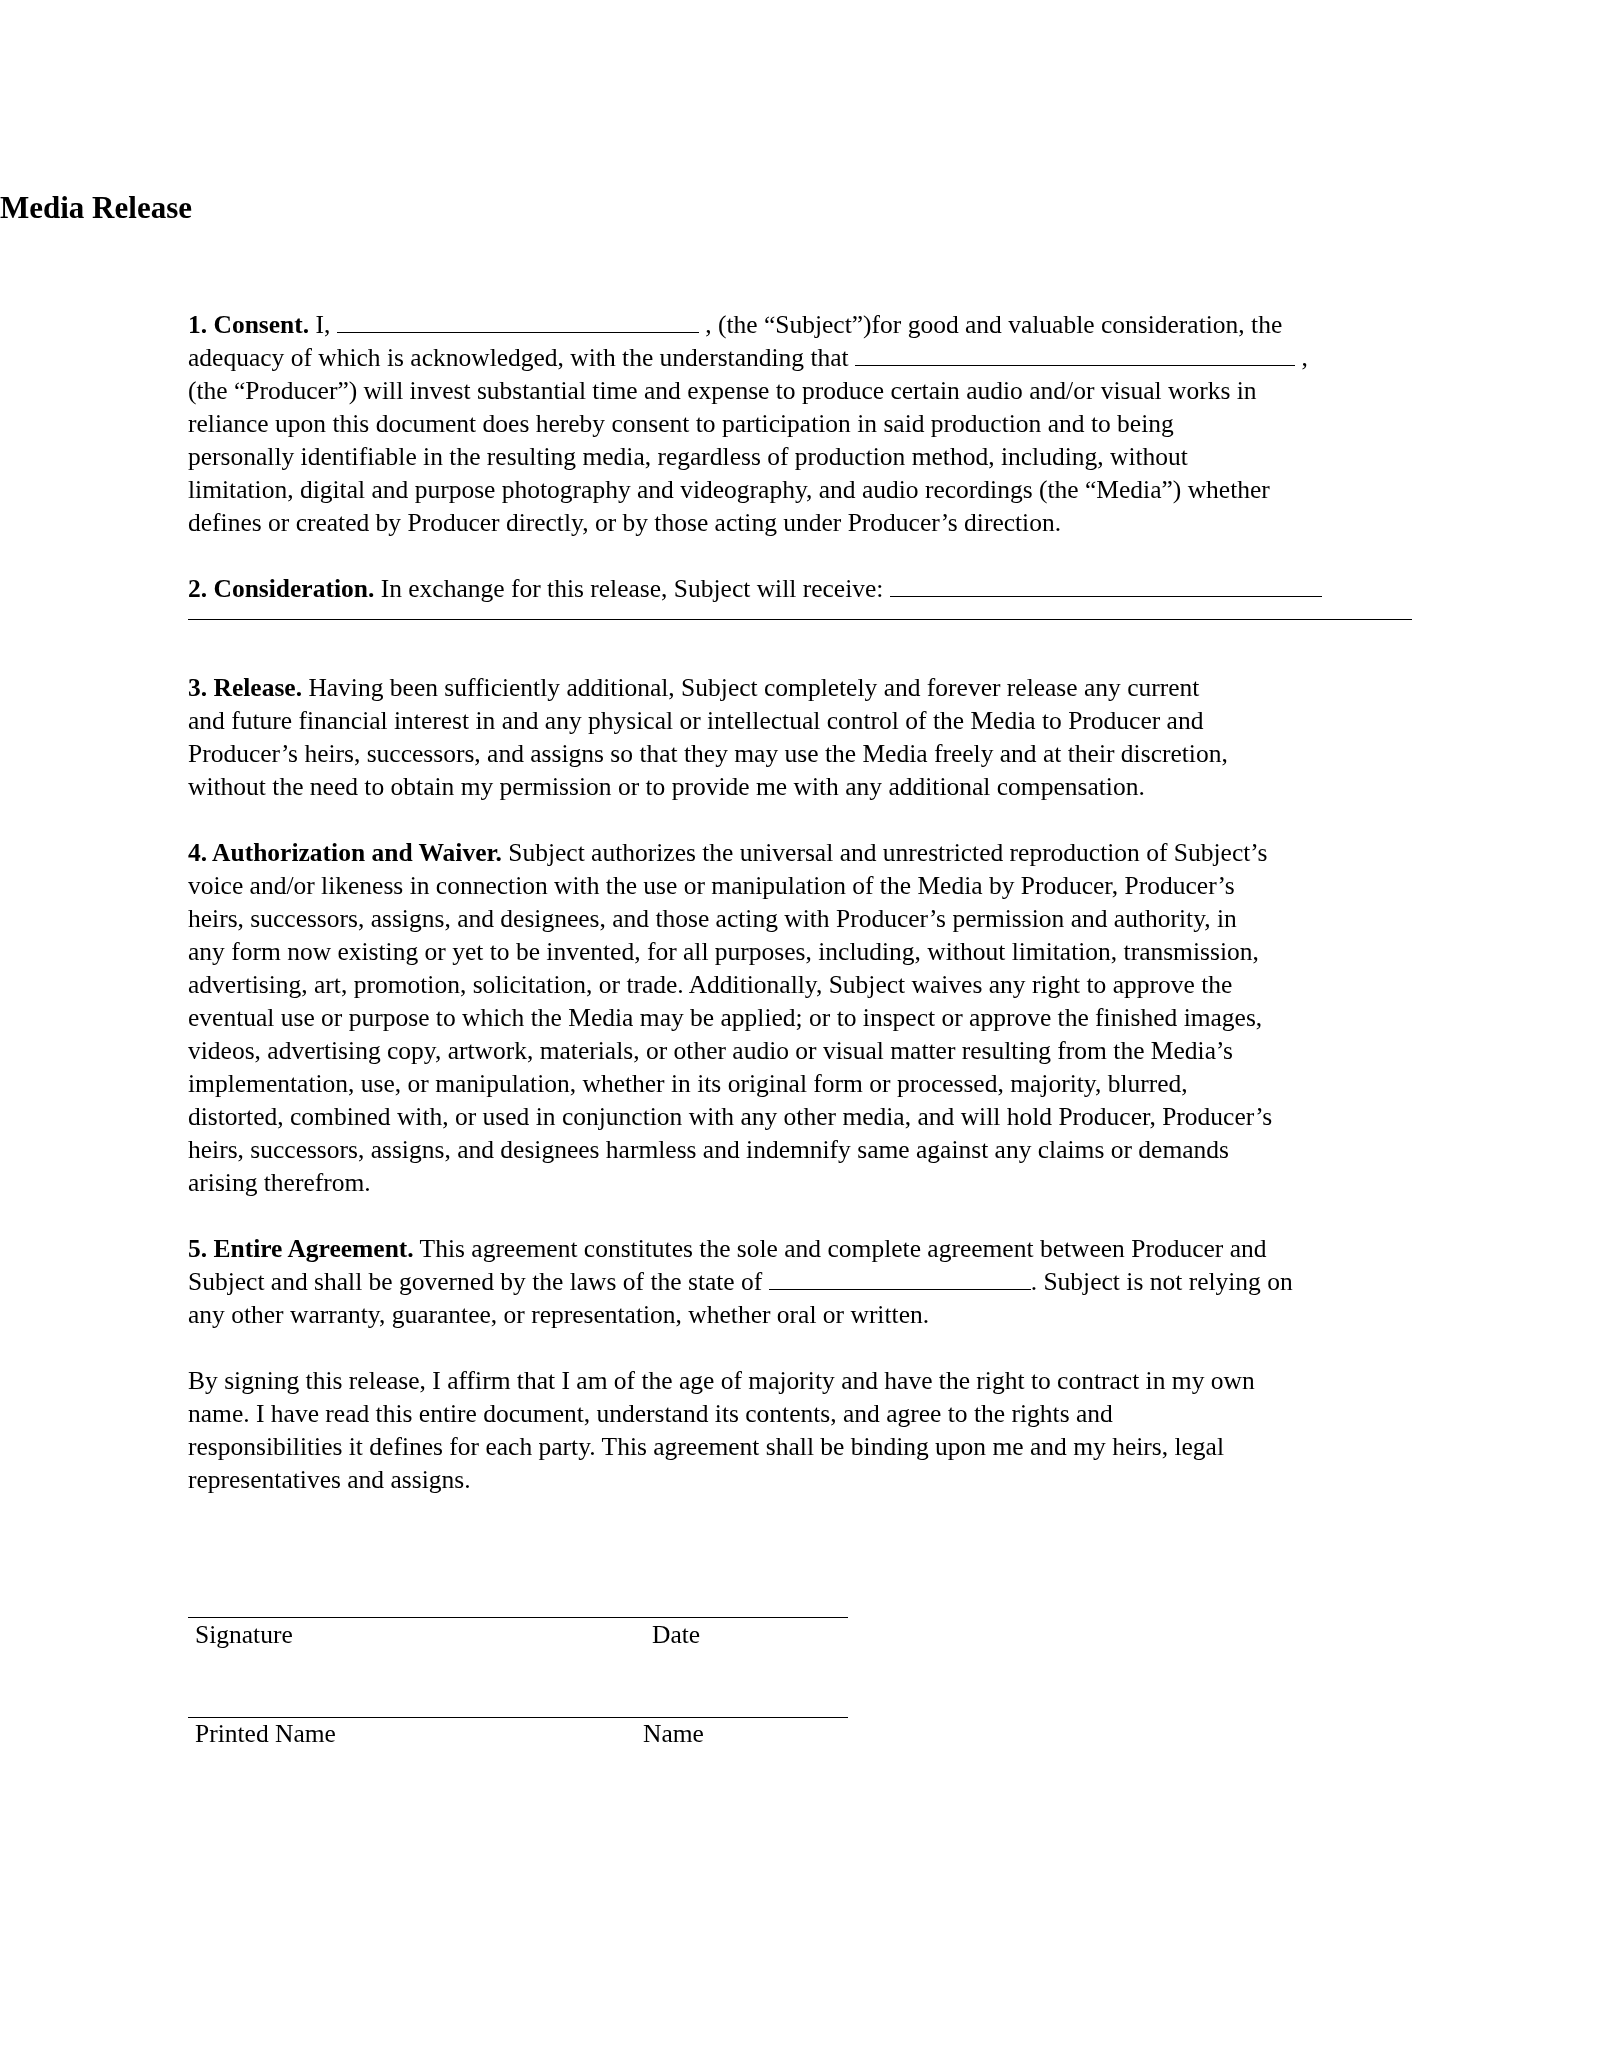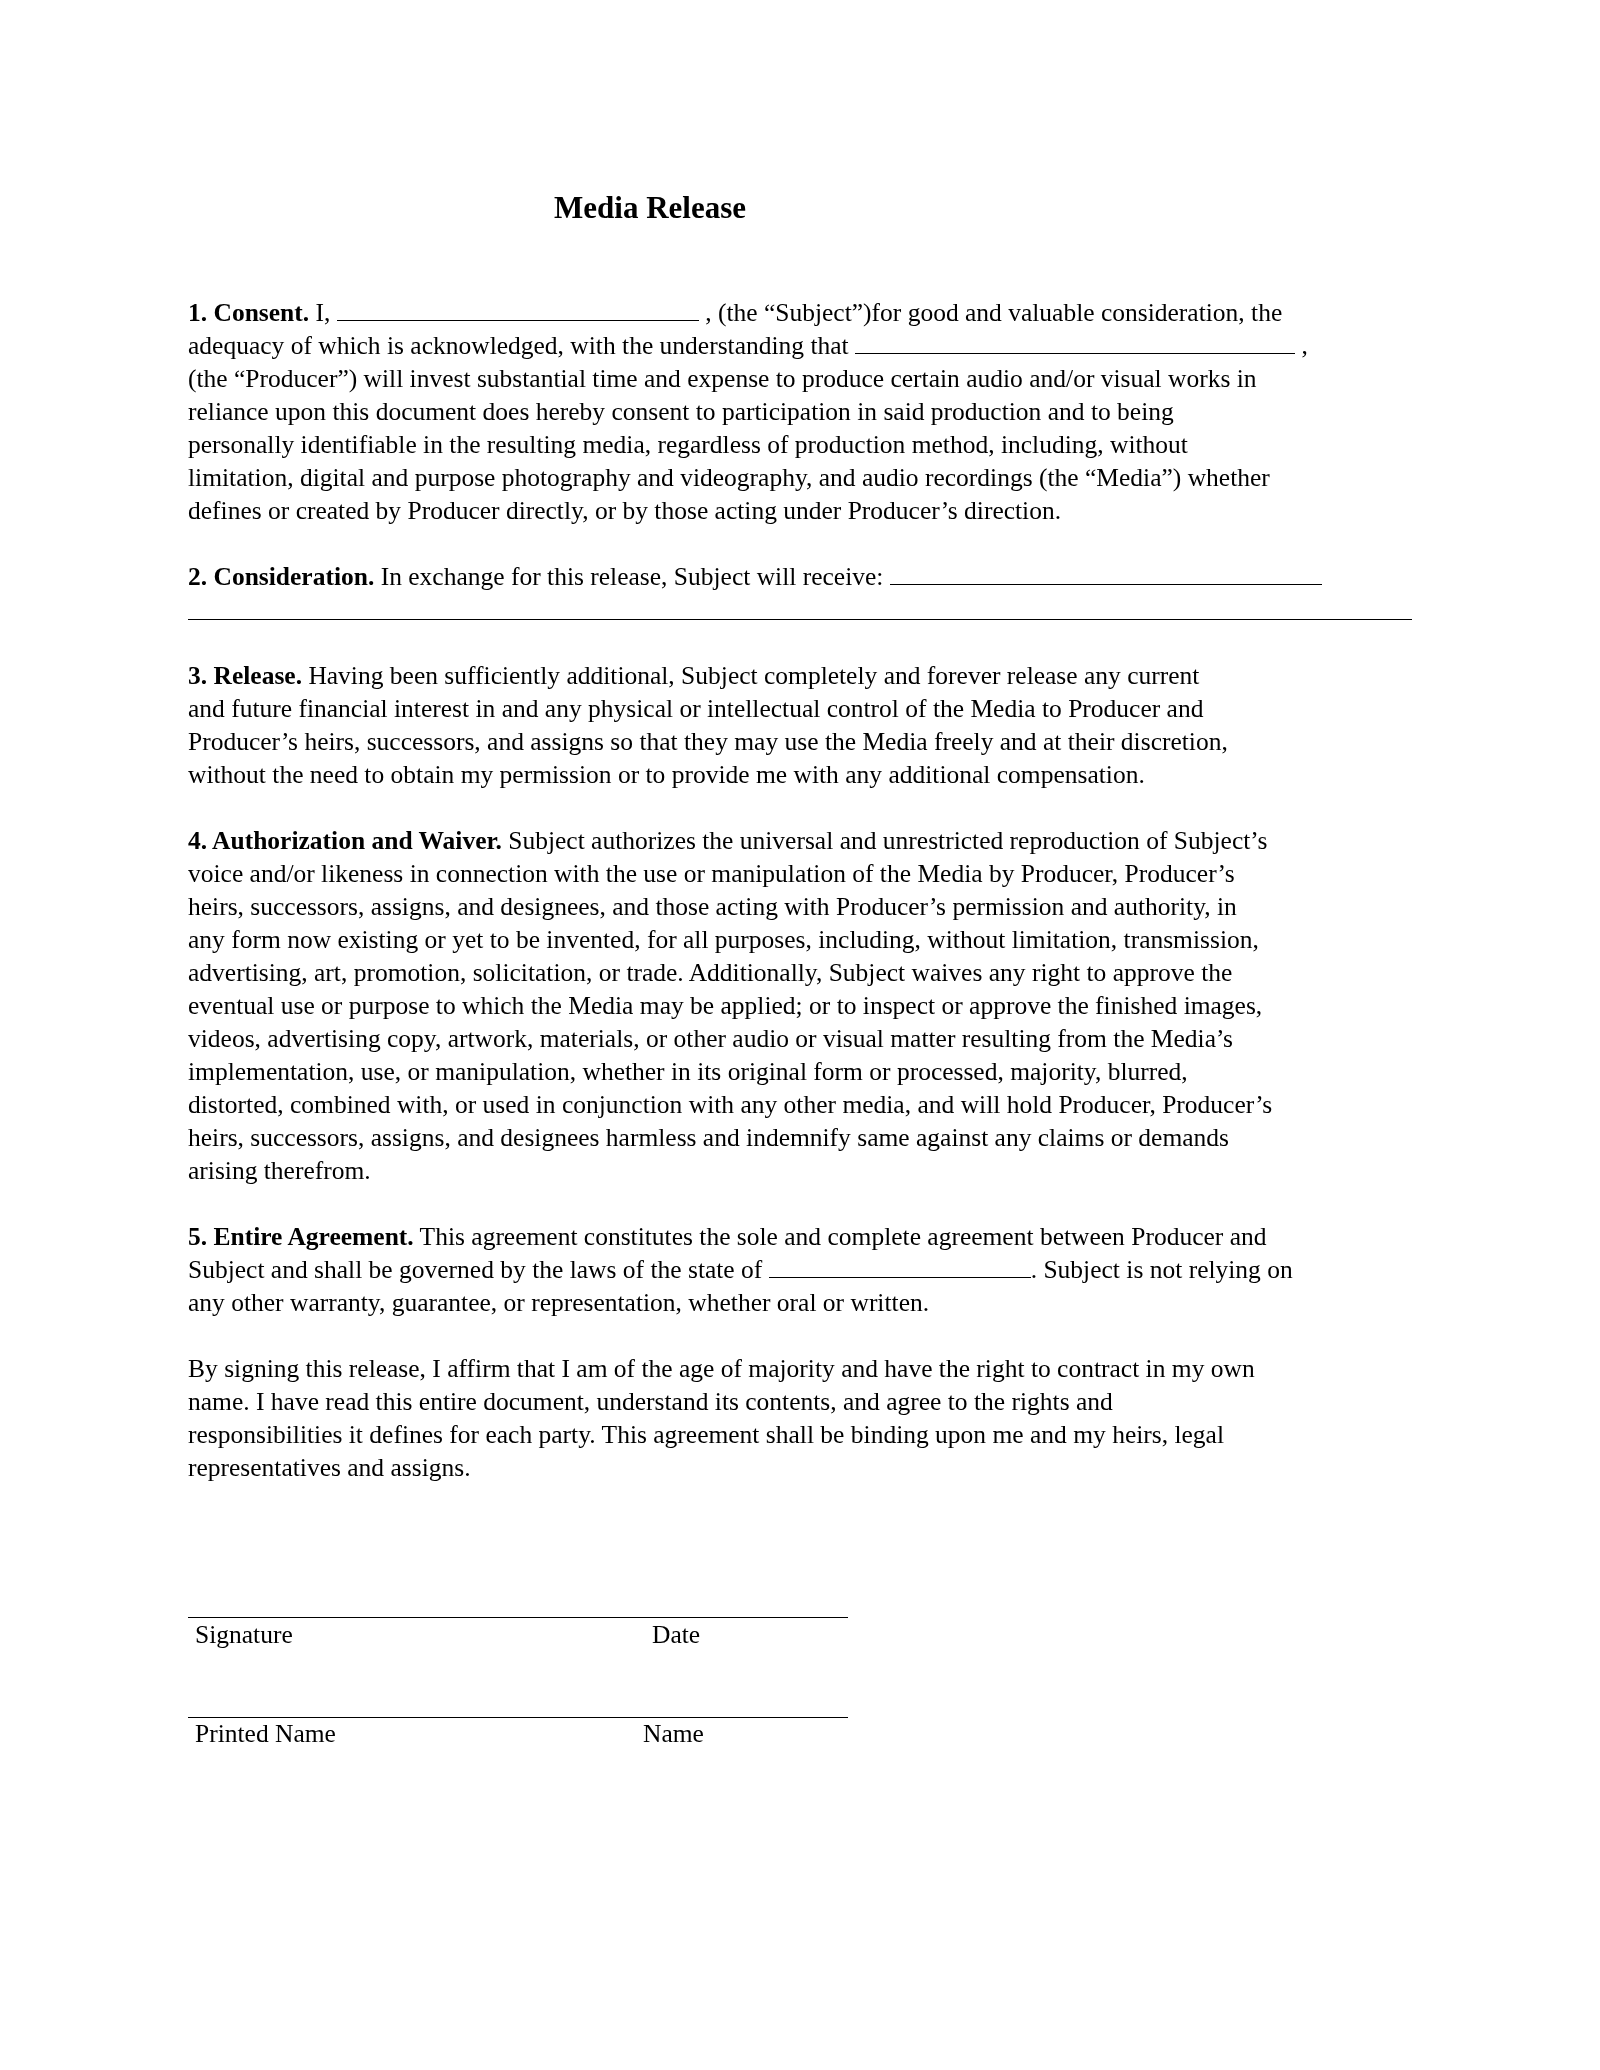--- a/index.html
+++ b/index.html
@@ -1,20 +1,20 @@
 <!DOCTYPE html>
 <html><head>
 <meta charset="utf-8">
 <style>
   html, body { margin:0; padding:0; background:#ffffff; }
   body { width:1600px; height:2070px; position:relative; overflow:hidden;
          font-family:"Liberation Serif", serif; color:#000; }
-  .title { position:absolute; top:190px; left:0; width:1300px; text-align:center;
+  .title { position:absolute; top:190px; left:0; width:1300px; 
            font-size:31px; font-weight:bold; }
-  .line { position:absolute; left:188px; font-size:25.5px; line-height:33px; white-space:pre; }
+  .line { position:absolute; left:188px; font-size:25.5px; line-height:33px; white-space:pre;margin-top:12px; }
   .b { font-weight:bold; }
   .blank { display:inline-block; border-bottom:1.5px solid #000; height:22px; vertical-align:baseline; }
   .rule { position:absolute; height:0; border-top:1.5px solid #000; }
   .lbl { position:absolute; font-size:25.5px;text-align:center; }
 </style>
 </head>
 <body>
 
 <div class="title">Media Release</div>
 

